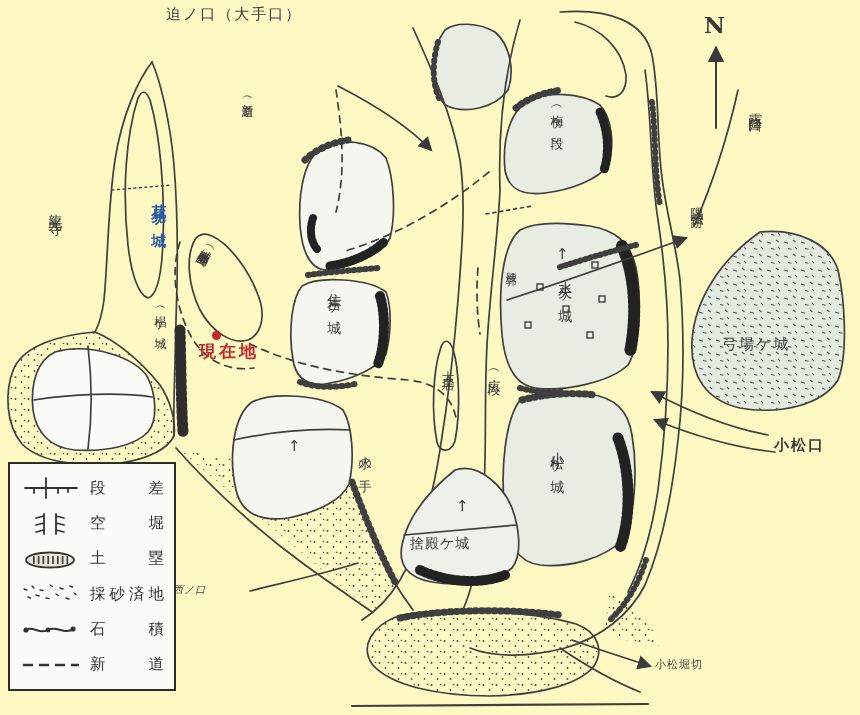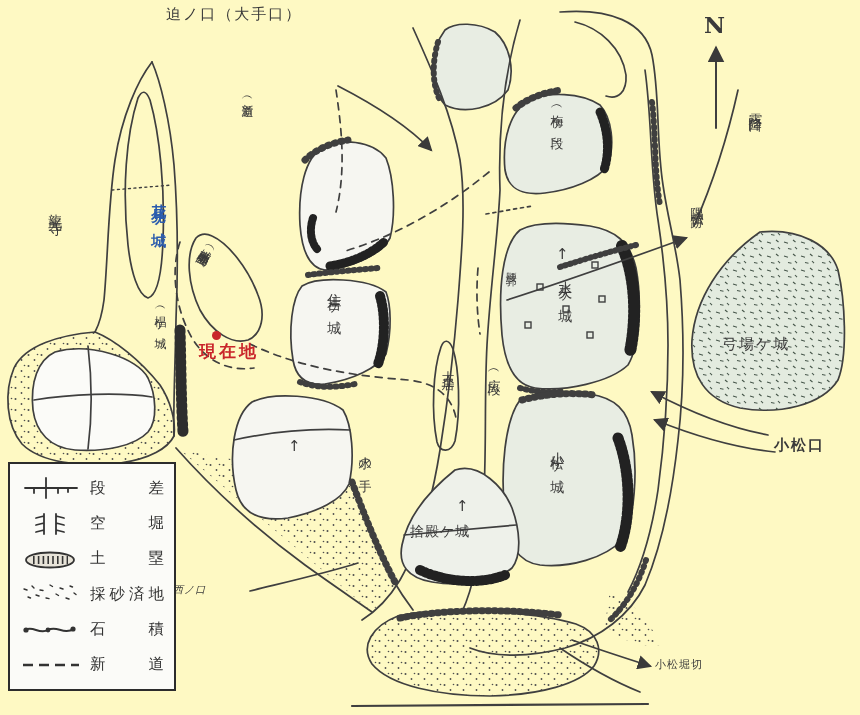--- a/index.html
+++ b/index.html
@@ -233,21 +233,21 @@
 
   <div class="map-label v" style="left:357px;top:446px;font-size:13px;">水の手</div>
 
   <div class="map-label h" style="left:698px;top:336px;font-size:15px;margin-left:24px;">弓場ケ城</div>
 
   <div class="map-label h" style="left:774px;top:437px;font-size:15px;font-weight:bold;">小松口</div>
 
   <div class="map-label v" style="left:549px;top:441px;">小松ケ城</div>
 
   <div class="map-label arrow-glyph" style="left:456px;top:498px;">↑</div>
-  <div class="map-label h" style="left:410px;top:524px;font-size:14px;letter-spacing:1px;">捨殿ケ城</div>
+  <div class="map-label h" style="left:410px;top:536px;font-size:14px;letter-spacing:1px;">捨殿ケ城</div>
 
   <div class="map-label arrow-glyph" style="left:288px;top:438px;">↑</div>
 
   <div class="map-label h" style="left:173px;top:584px;font-size:10px;letter-spacing:1px;font-style:italic;">西ノ口</div>
 
   <div class="map-label h" style="left:655px;top:659px;font-size:11px;letter-spacing:1px;">小松堀切</div>
 
   <div class="legend">
 
     <div class="lg-row">

